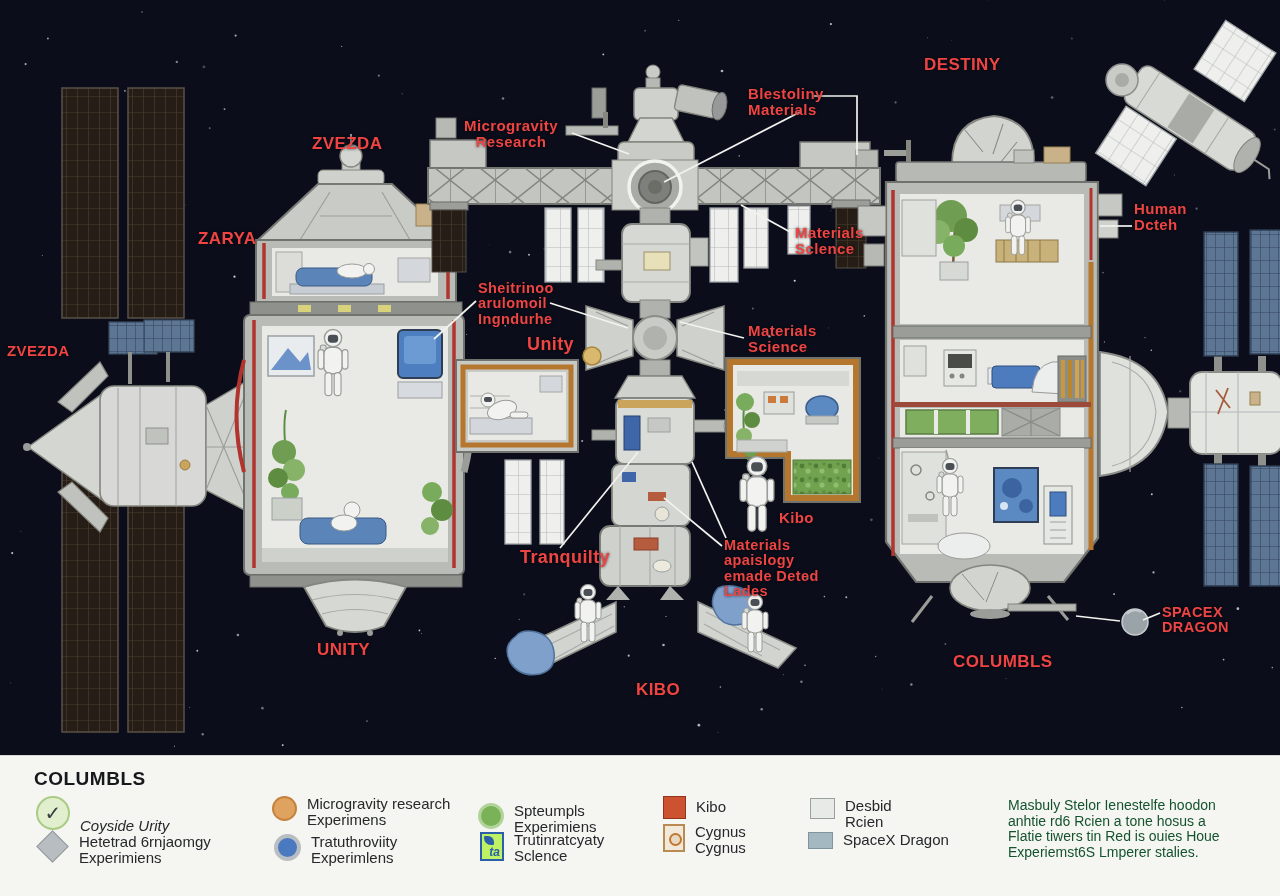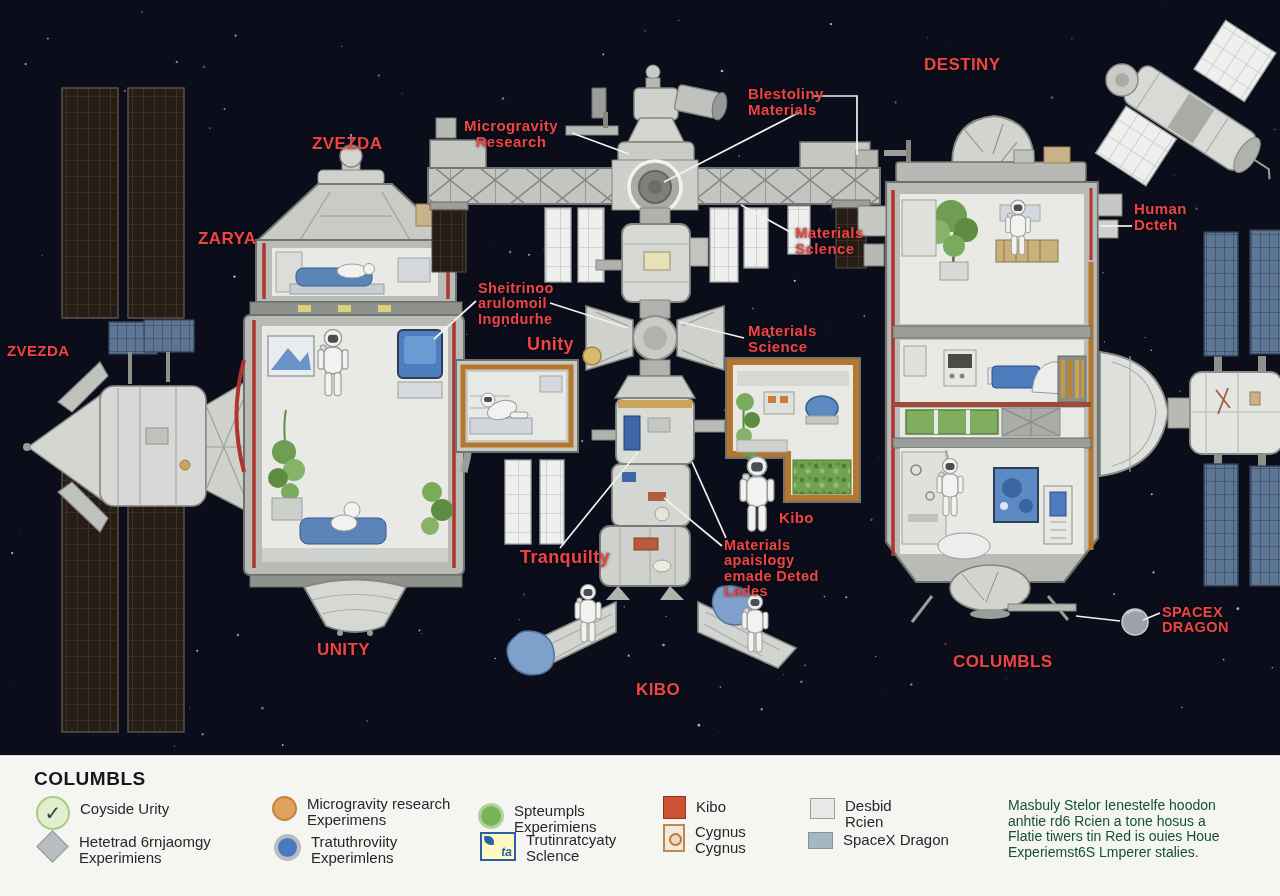--- a/index.html
+++ b/index.html
@@ -24,21 +24,21 @@
   .li-label{font-size:15px;line-height:15.5px;color:#26282b;white-space:pre-line;}
   .note{position:absolute;font-size:14px;line-height:15.5px;color:#14532d;white-space:pre-line;}
   
   .ic{flex:0 0 auto;box-sizing:border-box;}
   .ic-check{width:34px;height:34px;border-radius:50%;background:#e2efcf;border:2px solid #a9cc84;
             color:#3c4042;font-size:20px;font-weight:bold;display:flex;align-items:center;justify-content:center;}
   .ic-diamond{width:23px;height:23px;background:#b7bdc1;border:1px solid #949a9e;transform:rotate(45deg);margin:3px 5px 0 5px;}
   .ic-orange{width:25px;height:25px;border-radius:50%;background:#e0a35f;border:2px solid #c4823d;}
   .ic-blue{width:27px;height:27px;border-radius:50%;background:#4a79c0;border:4px solid #b9bec3;}
   .ic-green{width:26px;height:26px;border-radius:50%;background:#79b257;border:3px solid #b2d49a;}
-  .ic-sci{width:36px;height:29px;background:#fef9c3;border:2px solid #2b5fa8;position:relative;}
+  .ic-sci{width:24px;height:29px;background:#bef264;border:2px solid #2b5fa8;position:relative;}
   .ic-sci .blob{position:absolute;left:2px;top:2px;width:10px;height:9px;background:#2b5fa8;
                 border-radius:1px 6px 1px 7px;}
   .ic-sci .ta{position:absolute;right:2px;bottom:0;font-size:12px;font-weight:bold;font-style:italic;color:#2b5fa8;}
   .ic-redsq{width:23px;height:23px;background:#cc5231;border:1px solid #93351c;}
   .ic-cygnus{width:22px;height:28px;background:#f2e9da;border:2px solid #b98a52;position:relative;}
   .ic-cygnus .dot{position:absolute;left:4px;top:7px;width:9px;height:9px;border:2px solid #c07830;
                   border-radius:50%;background:#e8d9c2;}
   .ic-lightsq{width:25px;height:21px;background:#e7eae6;border:1px solid #9aa09c;}
   .ic-graysq{width:25px;height:17px;background:#a3b8c0;border:1px solid #7f949c;}
   .gap{width:10px;flex:0 0 auto;}
@@ -630,21 +630,21 @@
 DRAGON</div>
   <div class="lbl big" style="left:953px;top:653px;">COLUMBLS</div>
   </div>
 
   <div class="legend">
     <div class="legend-title">COLUMBLS</div>
 
     <div class="li" style="left:36px;top:40px;">
       <span class="ic ic-check">✓</span>
         <span class="gap"></span>
-      <span class="li-label" style="margin-top:5px;">Coyside Urity</span>
+      <span class="li-label" style="margin-top:22px;font-style:italic;">Coyside Urity</span>
     </div>
     <div class="li" style="left:36px;top:76px;">
       <span class="ic ic-diamond"></span>
         <span class="gap"></span>
       <span class="li-label" style="margin-top:2px;">Hetetrad 6rnjaomgy
 Experimiens</span>
     </div>
     <div class="li" style="left:272px;top:40px;">
       <span class="ic ic-orange"></span>
         <span class="gap"></span>

